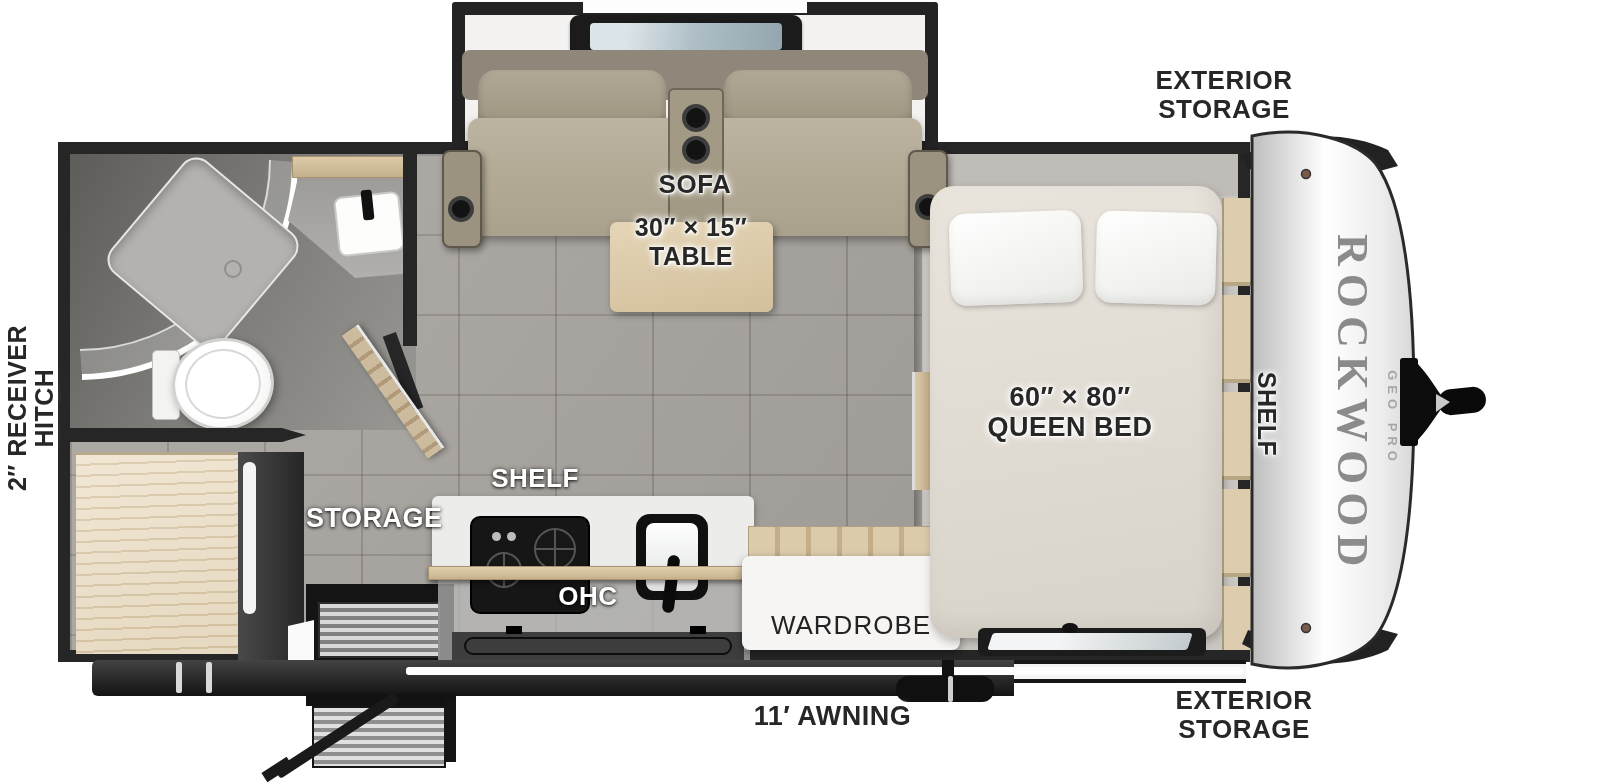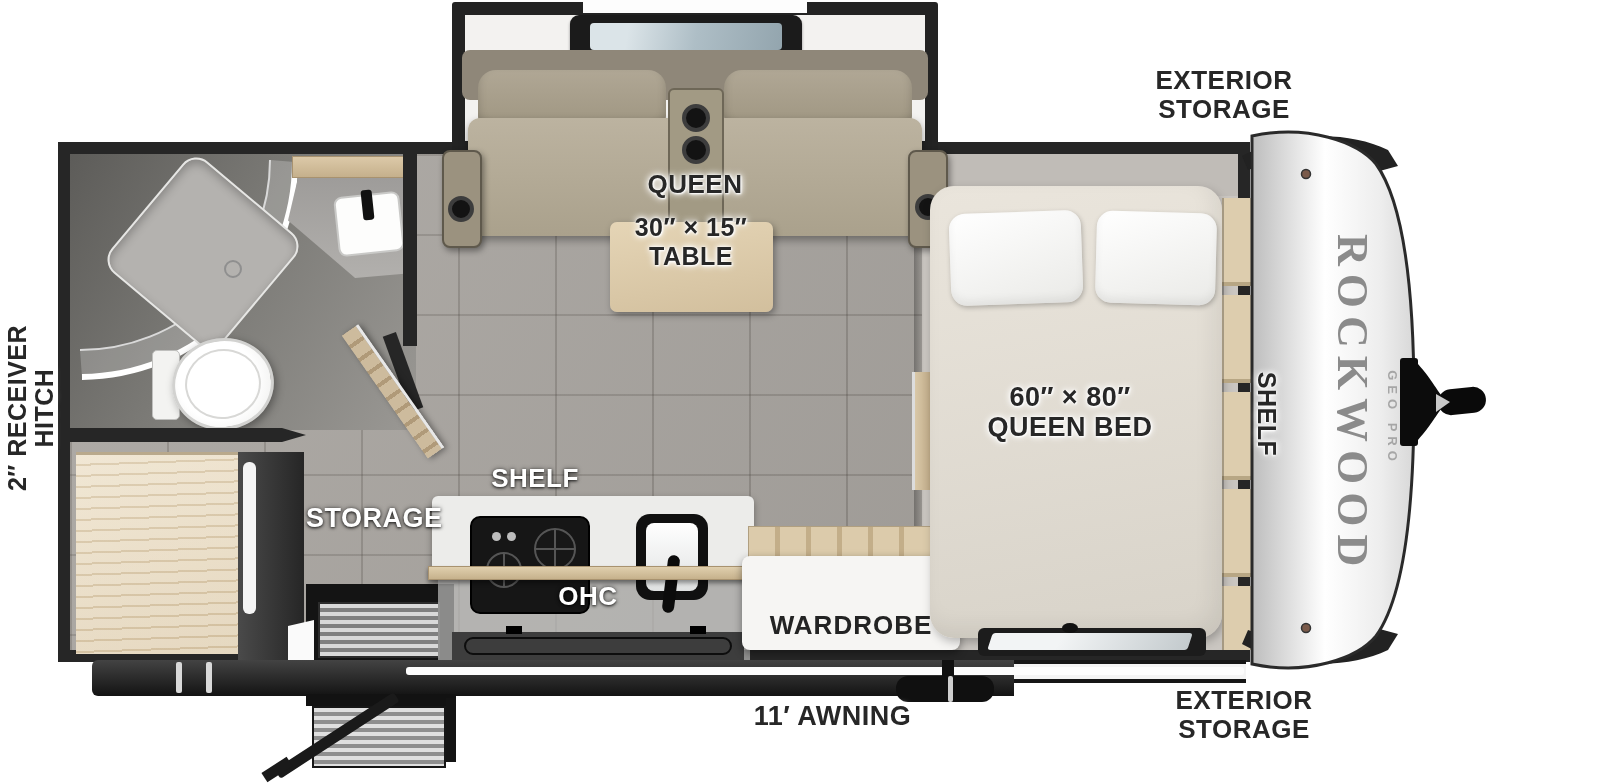--- a/index.html
+++ b/index.html
@@ -116,21 +116,21 @@
       box-shadow:0 3px 4px rgba(0,0,0,.4);}
   .grill{left:452px;top:632px;width:292px;height:28px;background:#3d3d3d;}
   .grill-line{left:464px;top:637px;width:268px;height:18px;border:2px solid #0d0d0d;border-radius:9px;box-sizing:border-box;}
   .foot{position:absolute;width:16px;height:8px;background:#000;}
 
   
   .slats{left:748px;top:526px;width:190px;height:34px;border:1px solid #b09f80;box-sizing:border-box;
       background:repeating-linear-gradient(90deg,#dccbab 0 26px,#c3ae89 26px 31px);}
   .wardrobe{left:742px;top:556px;width:218px;height:94px;background:#f6f5f3;border-radius:8px;
       box-shadow:0 3px 8px rgba(0,0,0,.4);display:flex;align-items:center;justify-content:center;}
-  .wardrobe span{font-weight:700;font-size:26px;color:#232323;letter-spacing:1px;margin-top:44px;}
+  .wardrobe span{font-weight:400;font-size:26px;color:#232323;letter-spacing:1px;margin-top:44px;}
   .bed-doorplank{left:912px;top:372px;width:18px;height:118px;
       background:linear-gradient(90deg,#d9c8a8,#c2ad8a);border-left:3px solid #dddddd;box-sizing:border-box;}
   .mattress{left:930px;top:186px;width:292px;height:452px;border-radius:24px;
       background:linear-gradient(170deg,#eae5dc,#d8d3c9);
       box-shadow:2px 4px 10px rgba(0,0,0,.25), inset -8px -10px 22px rgba(0,0,0,.07);}
   .pillow{position:absolute;border-radius:16px;background:linear-gradient(160deg,#ffffff,#eaeae7);
       box-shadow:1px 2px 5px rgba(0,0,0,.25), inset 0 -5px 8px rgba(0,0,0,.06);}
   .shelf-planks{left:1222px;top:198px;width:32px;height:452px;border-left:2px solid rgba(0,0,0,.25);
       box-sizing:border-box;
       background:repeating-linear-gradient(180deg,#ddcdae 0 84px,#b7a684 84px 88px,rgba(0,0,0,0) 88px 97px);}
@@ -293,21 +293,21 @@
     <span style="display:block">STORAGE</span>
   </div>
   <div class="lbl" style="left:1124px;top:686px;width:240px;">
     <span style="display:block">EXTERIOR</span>
     <span style="display:block">STORAGE</span>
   </div>
   <div class="lbl rotm90" style="left:-55px;top:382px;width:170px;height:52px;font-size:25px;line-height:27px;">
     <span style="display:block">2″ RECEIVER</span>
     <span style="display:block">HITCH</span>
   </div>
-  <div class="lbl" style="left:630px;top:170px;width:130px;">QUEEN</div>
+  <div class="lbl" style="left:630px;top:170px;width:130px;">SOFA</div>
 
   <div class="abs" style="left:610px;top:222px;width:163px;height:90px;border-radius:7px;
        background:linear-gradient(170deg,#e5d5b6,#d2bf9d);box-shadow:2px 3px 7px rgba(0,0,0,.35);"></div>
   <div class="lbl" style="left:616px;top:213px;width:150px;font-size:25px;">
     <span style="display:block">30″ × 15″</span>
     <span style="display:block">TABLE</span>
   </div>
 
   <div class="lbl" style="left:940px;top:382px;width:260px;font-size:27px;line-height:30px;">
     <span style="display:block">60″ × 80″</span>

